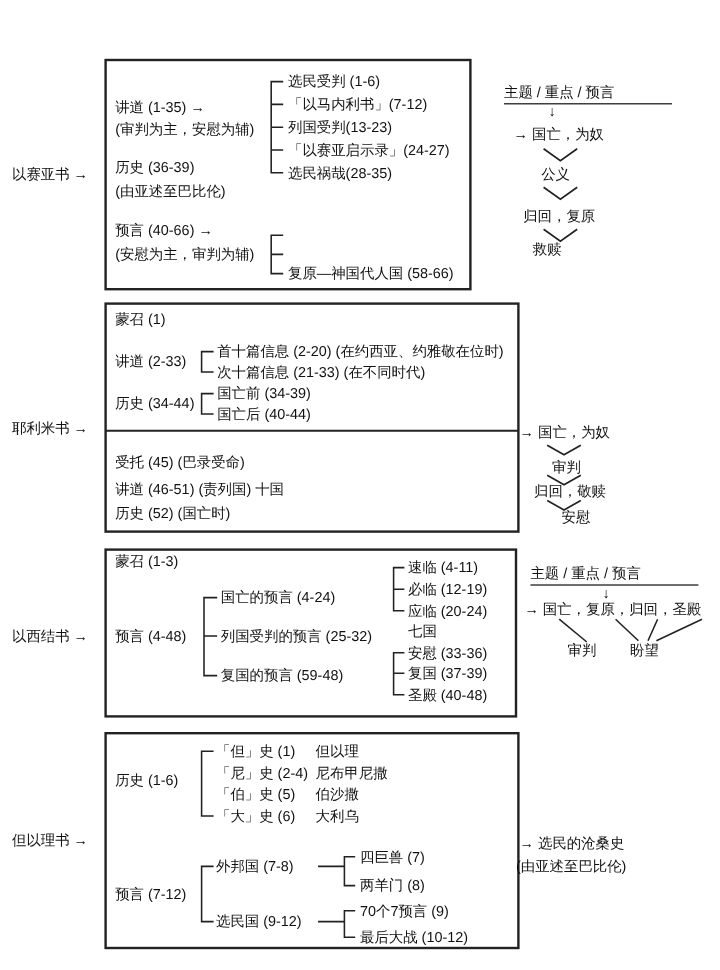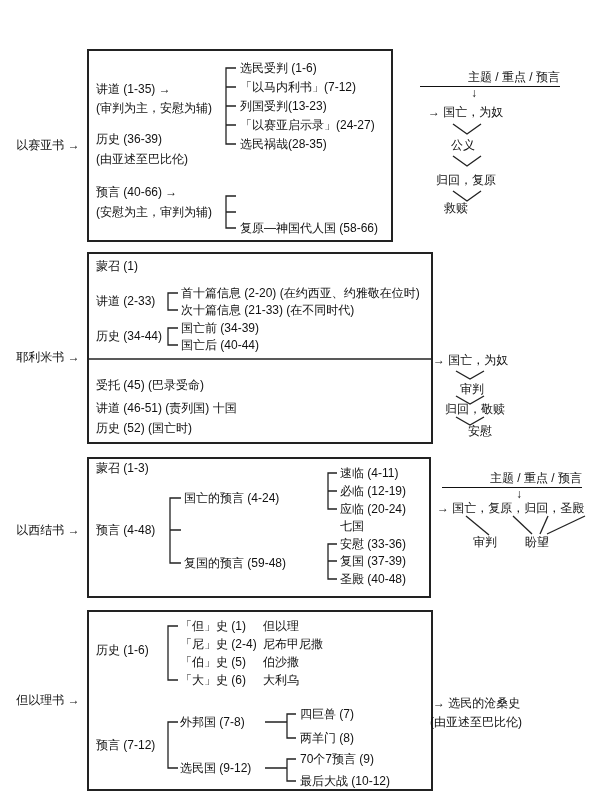--- a/index.html
+++ b/index.html
@@ -1,21 +1,21 @@
 <!DOCTYPE html>
 <html><head>
 <meta charset="utf-8">
 <style>
   html,body{margin:0;padding:0;background:#fff;}
   #canvas{position:relative;width:600px;height:808px;background:#fff;overflow:hidden;
           font-family:"Liberation Sans","DejaVu Sans",sans-serif;color:#111;}
   #lines{position:absolute;left:0;top:0;z-index:0;pointer-events:none;}
   .t{position:absolute;z-index:1;font-size:12px;line-height:16px;white-space:nowrap;color:#111;}
-  .lbl{left:10px;width:76px;text-align:center;}
-  .ctr{text-align:right;}
+  .lbl{left:10px;width:76px;text-align:left;}
+  .ctr{text-align:left;}
   .underline{border-bottom:1.4px solid #111;padding-bottom:1px;}
 </style>
 </head>
 <body>
 
 <div id="canvas">
 
   <svg id="lines" width="600" height="808" viewBox="0 0 600 808">
 
     <rect x="88" y="50" width="304" height="191" fill="none" stroke="#222" stroke-width="2"></rect>
@@ -92,20 +92,21 @@
 
   <div class="t" style="left:433px;top:352px">→ 国亡，为奴</div>
   <div class="t" style="left:460px;top:381px">审判</div>
   <div class="t" style="left:445px;top:401px">归回，敬赎</div>
   <div class="t" style="left:468px;top:423px">安慰</div>
 
   <div class="t lbl" style="top:522px">以西结书 →</div>
   <div class="t" style="left:96px;top:460px">蒙召 (1-3)</div>
   <div class="t" style="left:96px;top:522px">预言 (4-48)</div>
   <div class="t" style="left:184px;top:490px">国亡的预言 (4-24)</div>
+  <div class="t" style="left:184px;top:522px">列国受判的预言 (25-32)</div>
   <div class="t" style="left:184px;top:555px">复国的预言 (59-48)</div>
   <div class="t" style="left:340px;top:465px">速临 (4-11)</div>
   <div class="t" style="left:340px;top:483px">必临 (12-19)</div>
   <div class="t" style="left:340px;top:501px">应临 (20-24)</div>
   <div class="t" style="left:340px;top:518px">七国</div>
   <div class="t" style="left:340px;top:536px">安慰 (33-36)</div>
   <div class="t" style="left:340px;top:553px">复国 (37-39)</div>
   <div class="t" style="left:340px;top:571px">圣殿 (40-48)</div>
 
   <div class="t ctr underline" style="left:442px;top:470px;width:140px">主题 / 重点 / 预言</div>

